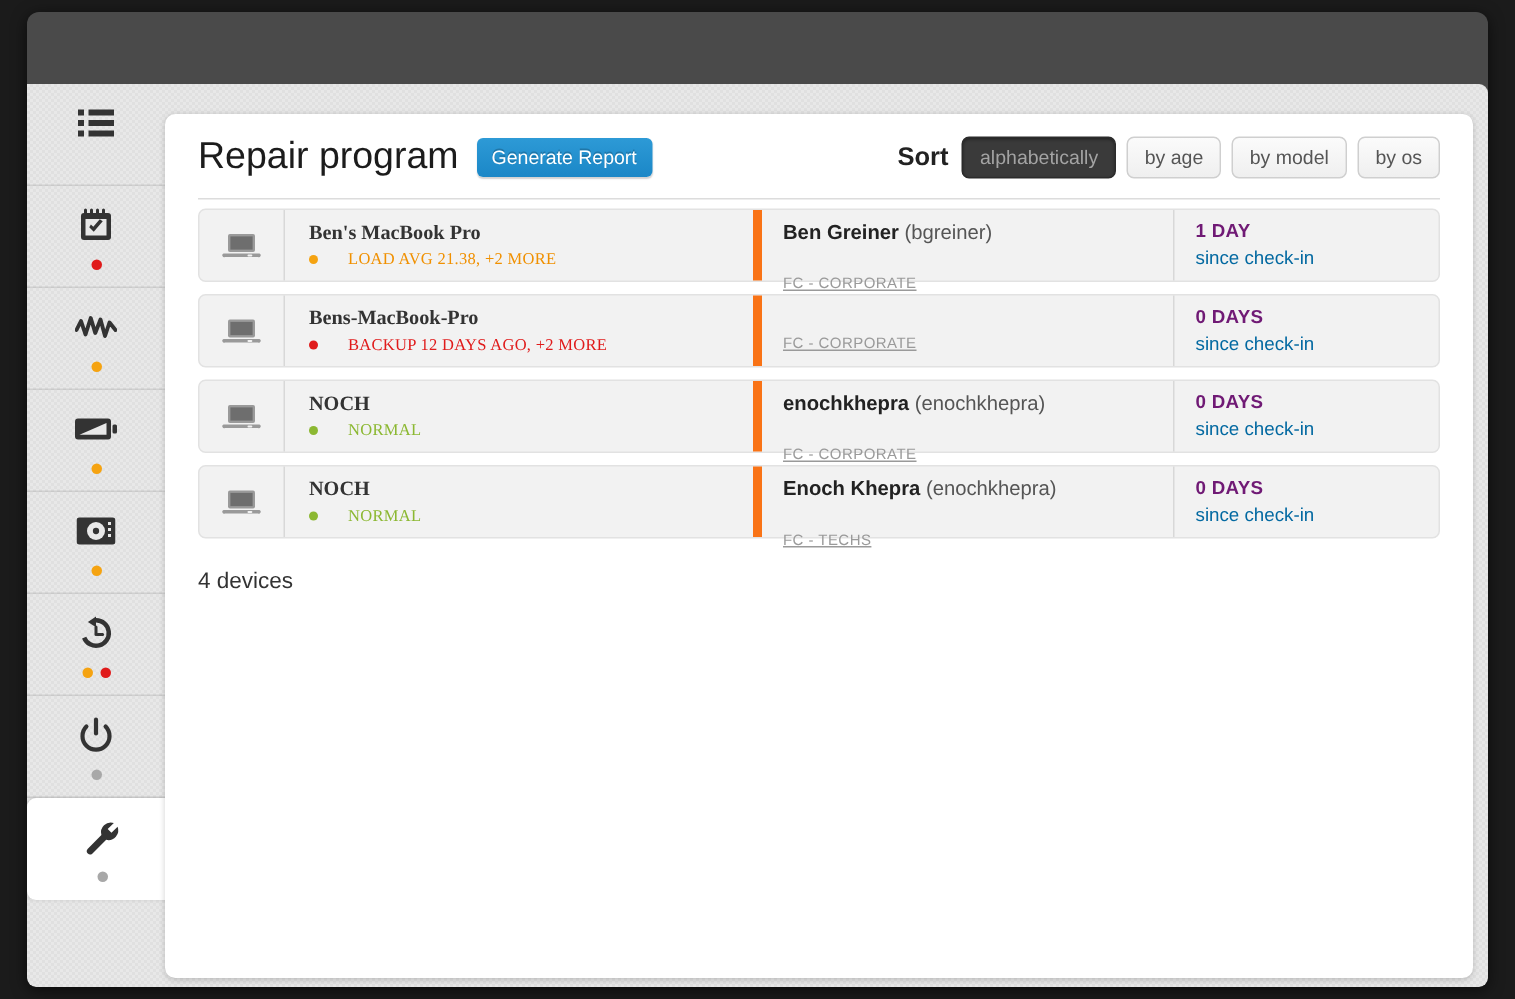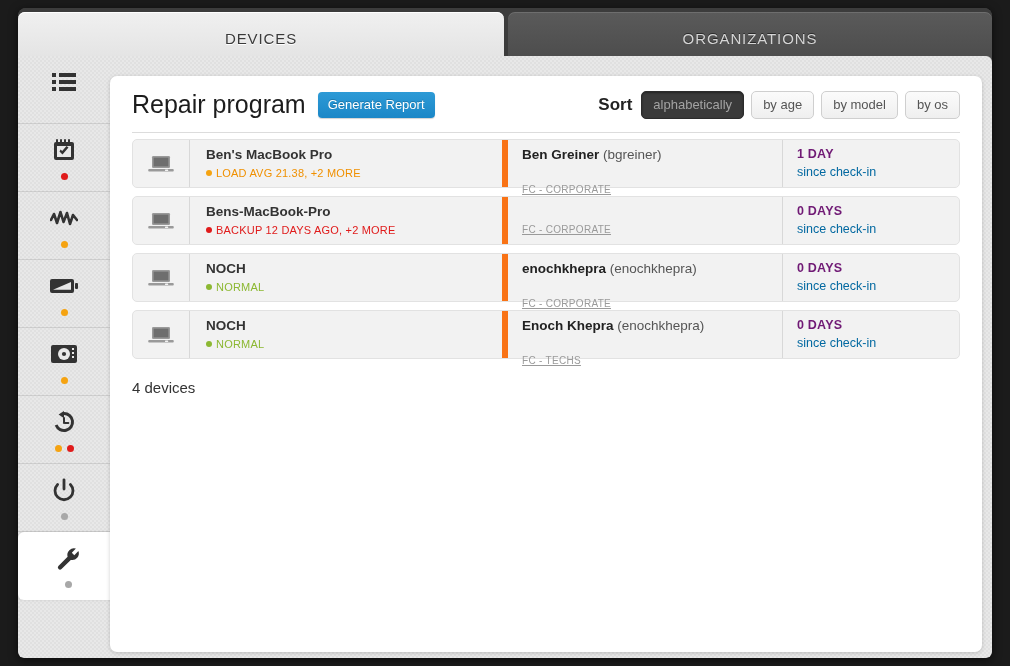--- a/index.html
+++ b/index.html
@@ -230,20 +230,21 @@
     width: 56px;
     display: flex;
     align-items: center;
     justify-content: center;
     color: #9a9a9a;
   }
   .cell-main {
     flex: 0 0 313px;
     border-left: 1px solid #d8d8d8;
     padding: 7px 0 0 16px;
+    font-family: Liberation Serif, serif;
   }
   .cell-user {
     flex: 0 0 280px;
     border-left: 6px solid #f97316;
     padding: 7px 0 0 14px;
   }
   .cell-time {
     flex: 1 1 auto;
     border-left: 1px solid #d8d8d8;
     padding: 7px 0 0 14px;
@@ -254,21 +255,21 @@
     font-weight: bold;
     color: #333;
     line-height: 1.25;
   }
   .dev-status {
     font-size: 11px;
     letter-spacing: .2px;
     margin-top: 3px;
     display: flex;
     align-items: center;
-    gap: 4px;
+    gap: 20px;
   }
   .dev-status .sdot { width: 6px; height: 6px; border-radius: 50%; }
   .st-orange { color: #f09000; }
   .st-orange .sdot { background: #f5a311; }
   .st-red { color: #e01b1b; }
   .st-red .sdot { background: #e01b1b; }
   .st-green { color: #8cb832; }
   .st-green .sdot { background: #8cb832; }
 
   .user-name {
@@ -304,28 +305,20 @@
     font-size: 15px;
     color: #333;
   }
 </style>
 </head>
 <body>
 
 <div id="desktop">
   <div id="window">
 
-    <div id="tabbar">
-      <div class="tab active">
-        <span>DEVICES</span>
-      </div>
-      <div class="tab inactive">
-        <span>ORGANIZATIONS</span>
-      </div>
-    </div>
 
     <div id="appbody">
 
       <div id="sidebar">
 
         <div class="rail-item">
           <span class="rail-icon">
             <svg width="24" height="20" viewBox="0 0 24 20" fill="currentColor">
               <rect x="0" y="1" width="4" height="4"></rect>
                 <rect x="7" y="1" width="17" height="4"></rect>

